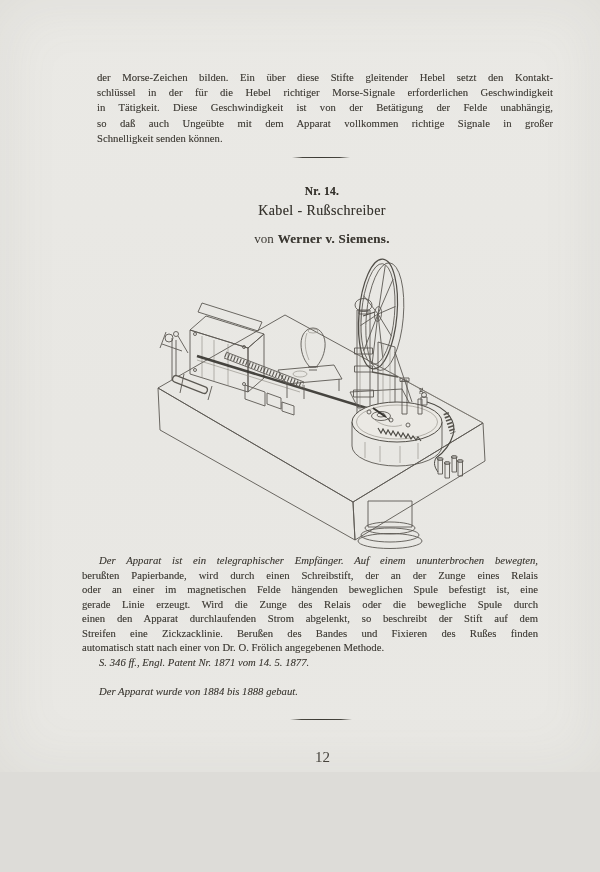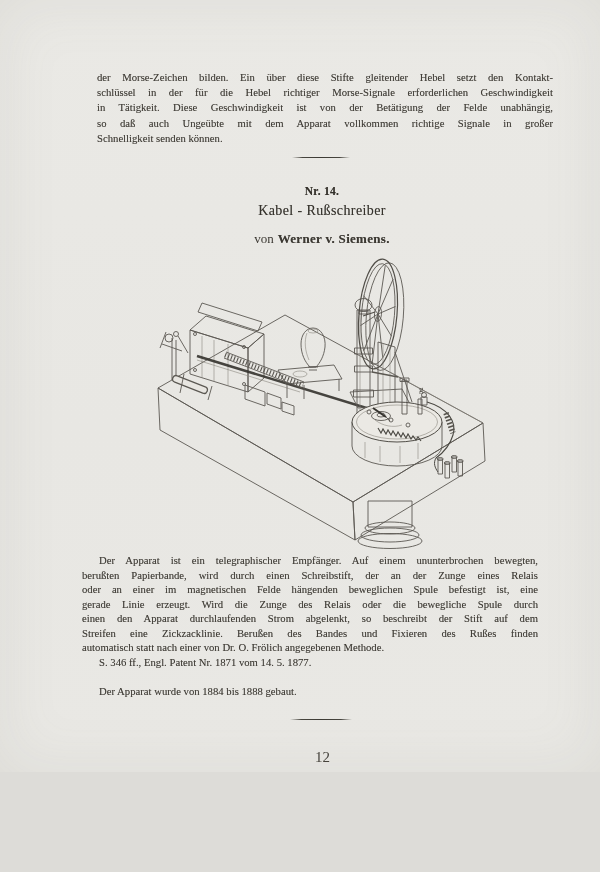--- a/index.html
+++ b/index.html
@@ -13,21 +13,21 @@
         text-shadow:0 0 0.5px rgba(64,61,55,0.45);}
   .para .line{text-align:justify;text-align-last:justify;overflow:hidden;}
   .intro{left:97px;top:70px;line-height:15.2px;}
   .intro .line{height:15.2px;}
   .bodytext{left:82px;line-height:14.5px;}
   .bodytext .line{height:14.5px;}
   .p1{top:553px;}
   .p2{top:655px;}
   .p3{top:684px;}
   .intro .line:last-child,.p1 .line:last-child,.p2 .line:last-child,.p3 .line{text-align-last:left;}
-  .indent-first .line:first-child{text-indent:17px;}
+  .indent-first .line:first-child{text-indent:17px;font-style:italic;}
   .rule{position:absolute;height:1.4px;
         background:linear-gradient(90deg,rgba(70,68,62,0) 0%,#48463f 18%,#3c3a34 50%,#48463f 82%,rgba(70,68,62,0) 100%);}
   .rule-top{left:292px;top:157px;width:58px;}
   .rule-bottom{left:290px;top:719px;width:62px;}
   .hgroup{position:absolute;left:94px;width:456px;text-align:center;color:#33302a;}
   .hnum{top:185px;font-size:11.5px;font-weight:bold;letter-spacing:0.3px;
         text-shadow:0 0 0.5px rgba(51,48,42,0.5);}
   .htitle{top:203px;font-size:14px;letter-spacing:0.4px;color:#36332d;
         text-shadow:0 0 0.6px rgba(54,51,45,0.45);}
   .hby{top:231px;font-size:13px;color:#3b3832;}

